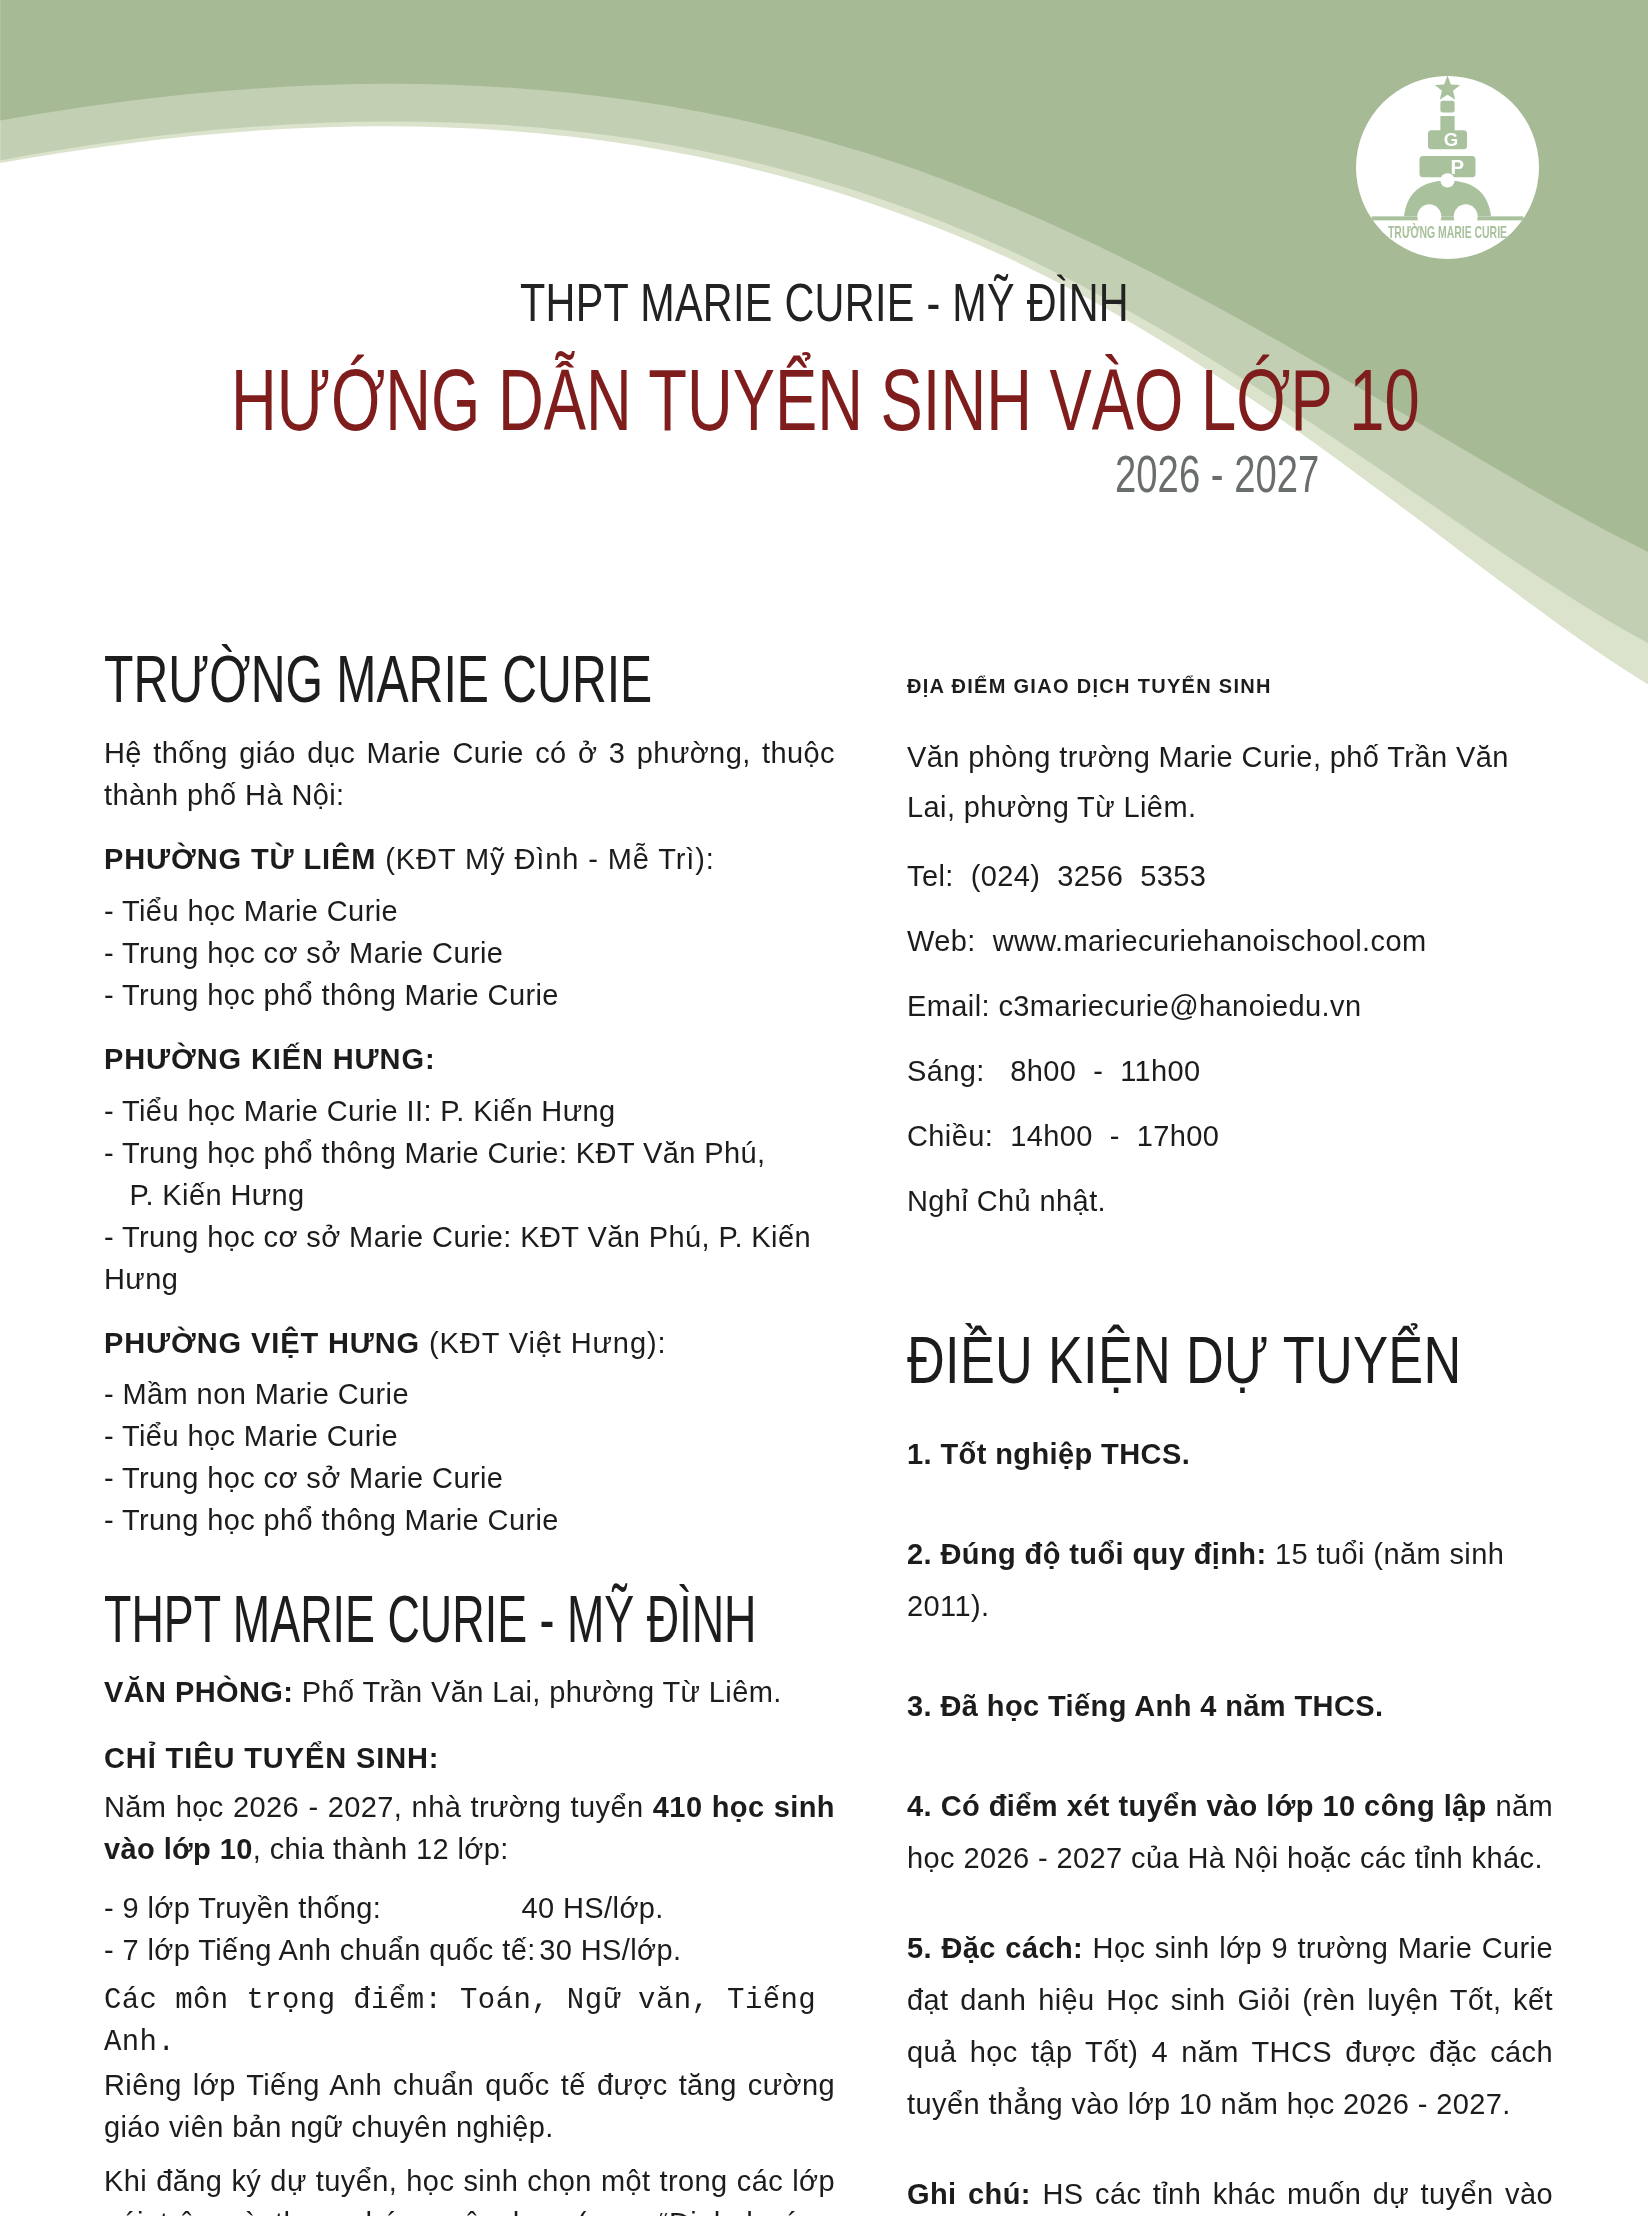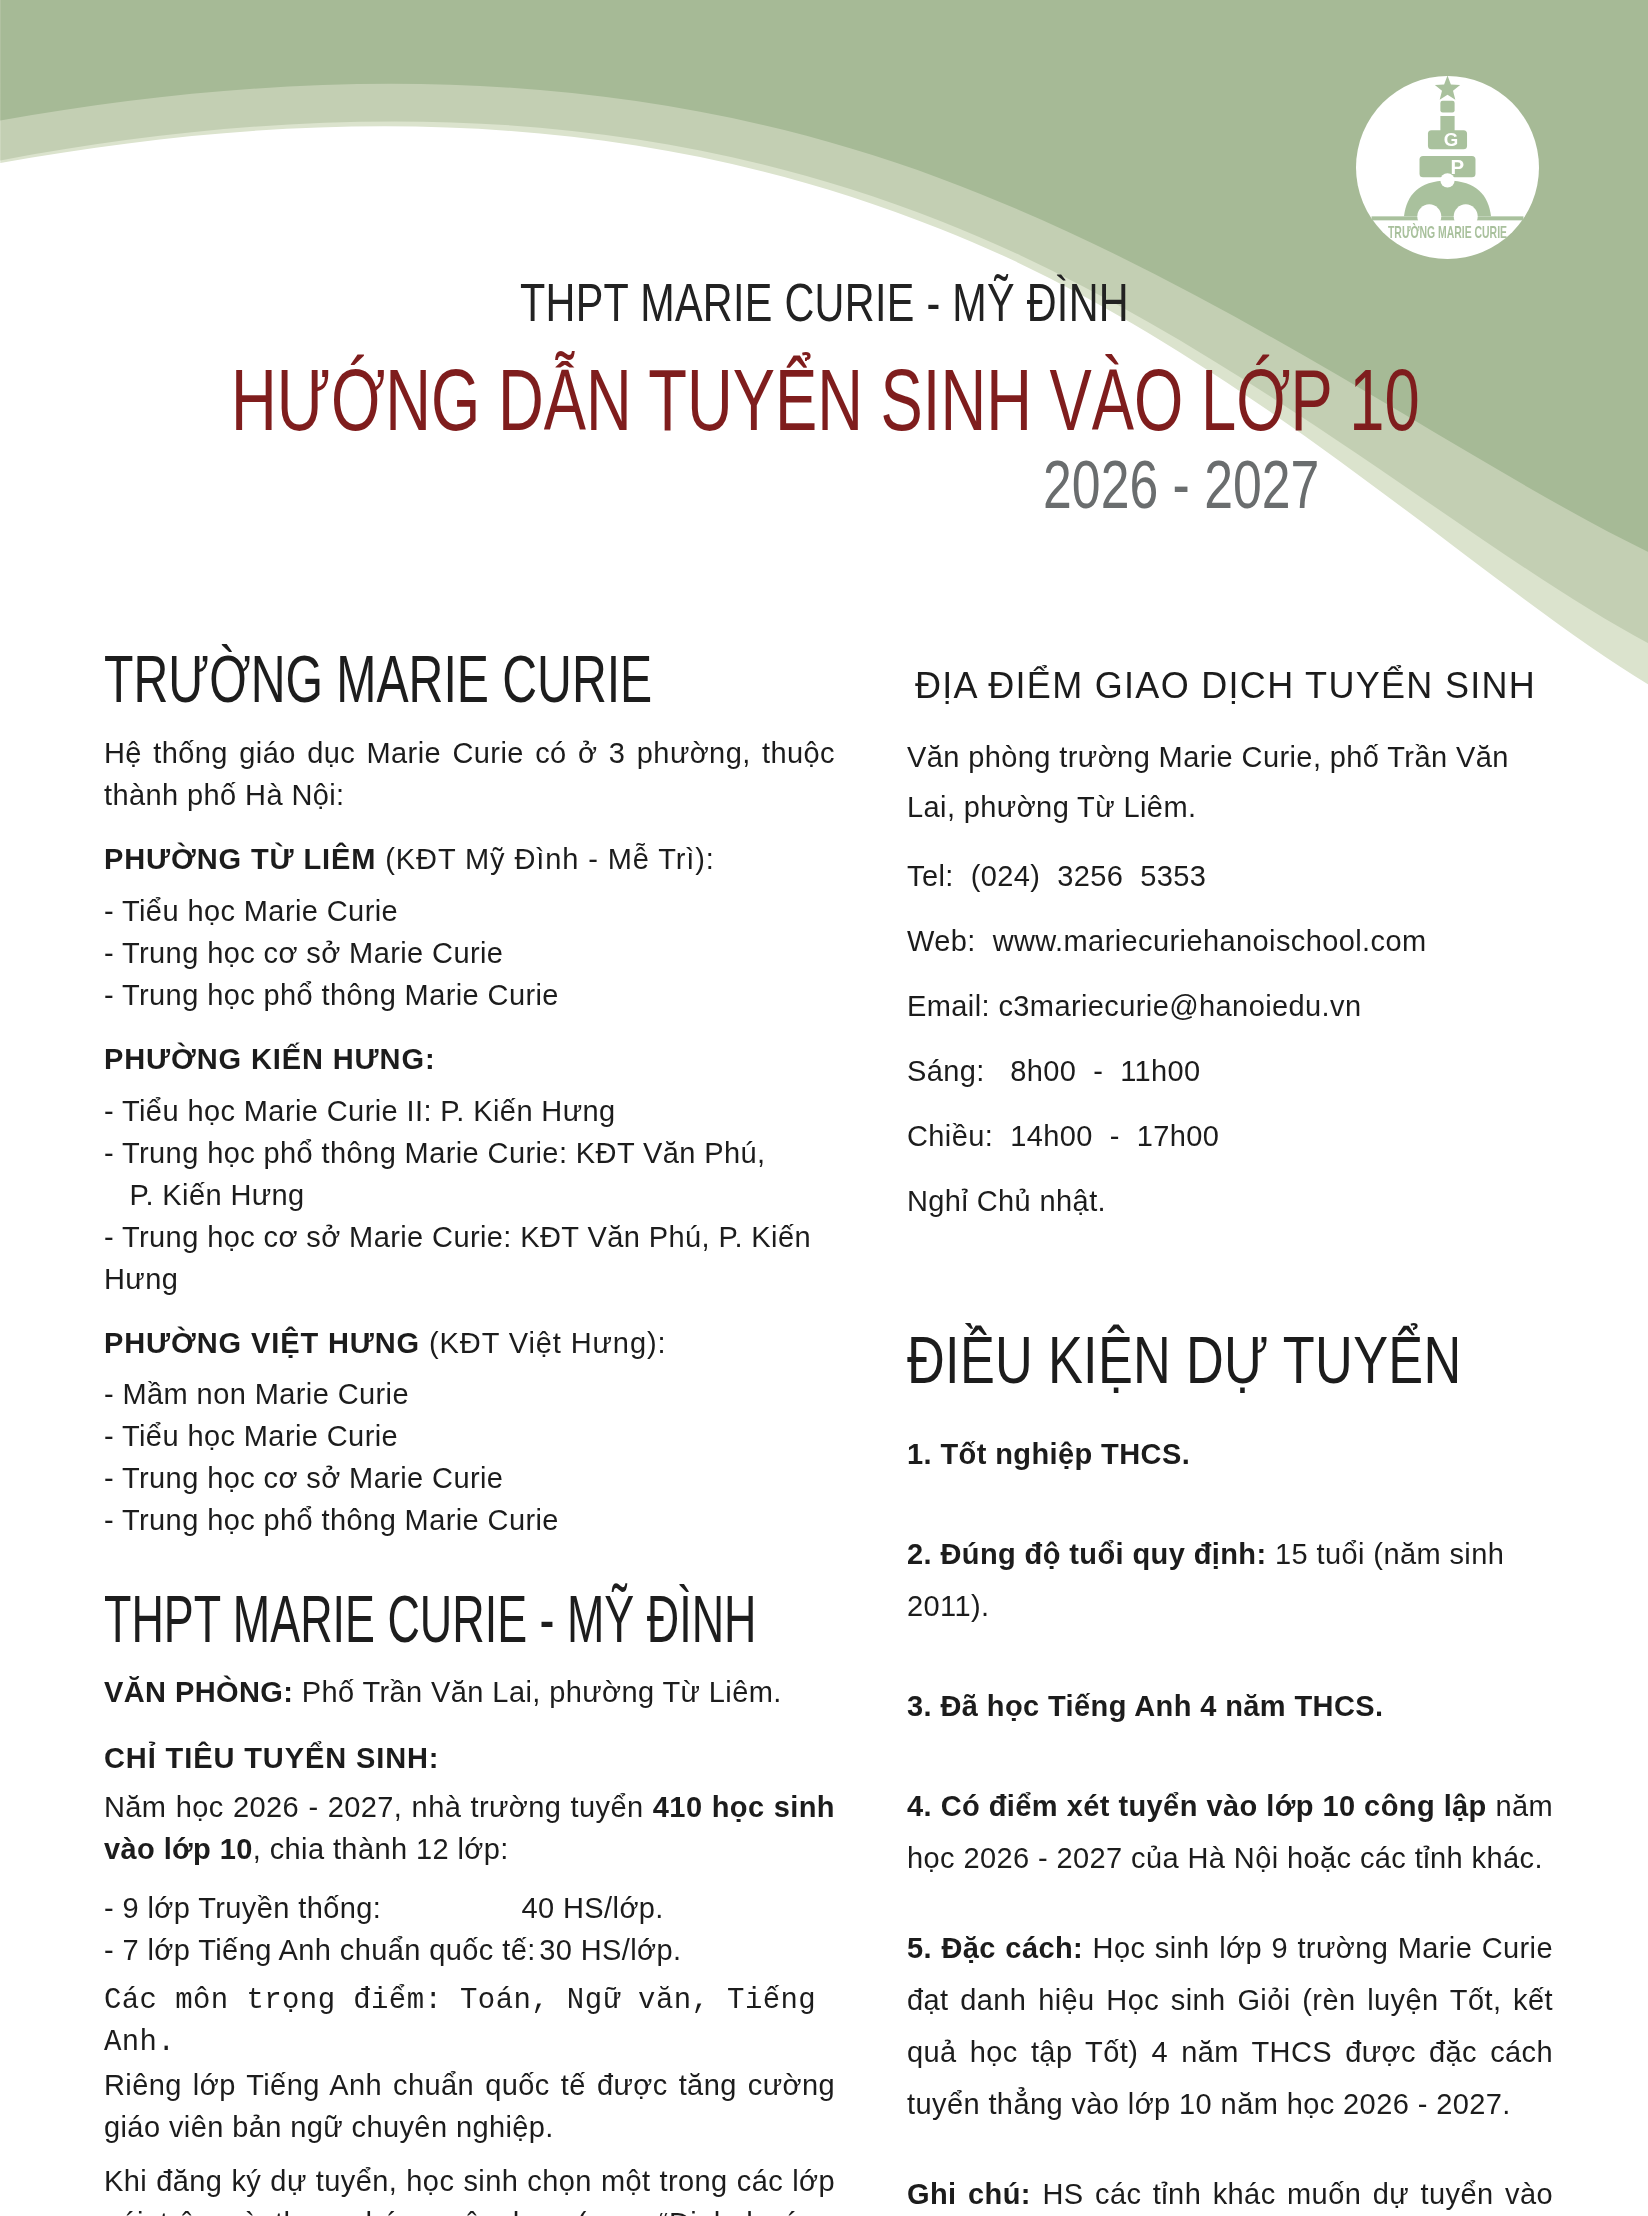--- a/index.html
+++ b/index.html
@@ -15,21 +15,21 @@
 
   
   .logo{position:absolute;left:1356px;top:76px;}
 
   
   .cond{display:inline-block;transform-origin:center center;white-space:nowrap;}
   .t1{position:absolute;left:0;right:0;top:272px;text-align:center;font-size:53px;font-weight:400;color:#222;letter-spacing:0.4px;}
   .t1 .cond{transform:scaleX(.78);}
   .t2{position:absolute;left:0;right:0;top:349px;text-align:center;font-size:88px;font-weight:400;color:#7f1d1d;}
   .t2 .cond{transform:scaleX(.72);}
-  .t3{position:absolute;right:330px;top:445px;text-align:right;font-size:69px;font-weight:400;color:#6a6d6e;}
+  .t3{position:absolute;right:330px;top:445px;text-align:right;font-size:51px;font-weight:400;color:#6a6d6e;}
   .t3 .cond{transform:scaleX(.75);transform-origin:right center;}
 
   
   .col-l{position:absolute;left:104px;top:644px;width:731px;font-size:29px;line-height:42px;letter-spacing:0.4px;}
   .col-r{position:absolute;left:907px;top:665px;width:646px;font-size:29px;line-height:42px;letter-spacing:0.4px;}
   p{margin:0;}
   .b{font-weight:700;}
   .j{text-align:justify;}
 
   .bigh{font-size:66px;line-height:71px;font-weight:400;color:#1d1d1d;letter-spacing:0;}
@@ -44,21 +44,21 @@
   .office{margin-top:16px;}
   .quota-h{margin-top:24px;letter-spacing:0.9px;}
   .quota-p{margin-top:6.2px;}
   .class-rows{margin-top:17.7px;}
   .class-row{display:flex;}
   .class-row .cl{min-width:414px;white-space:pre;}
   .class-row .cv{margin-left:3.5px;white-space:pre;}
   .subj1{margin-top:9px;font-family:Liberation Mono, monospace;}
   .note{margin-top:11.5px;}
 
-  .rh1{font-weight:400;font-size:36px;letter-spacing:1.3px;margin-left:8px;}
+  .rh1{font-weight:700;font-size:20px;letter-spacing:1.3px;}
   .address{margin-top:25px;line-height:50px;}
   .crow{margin-top:23px;white-space:pre-wrap;}
   .rh2{margin-top:102px;font-size:67px;line-height:71px;font-weight:400;}
   .rh2 .cond{transform:scaleX(.78);transform-origin:left center;}
   .citem{margin-top:48px;line-height:52px;}
   .citem.c1{margin-top:33px;}
   .citem.c5,.citem.c6{margin-top:38px;}
 </style>
 </head>
 <body>

